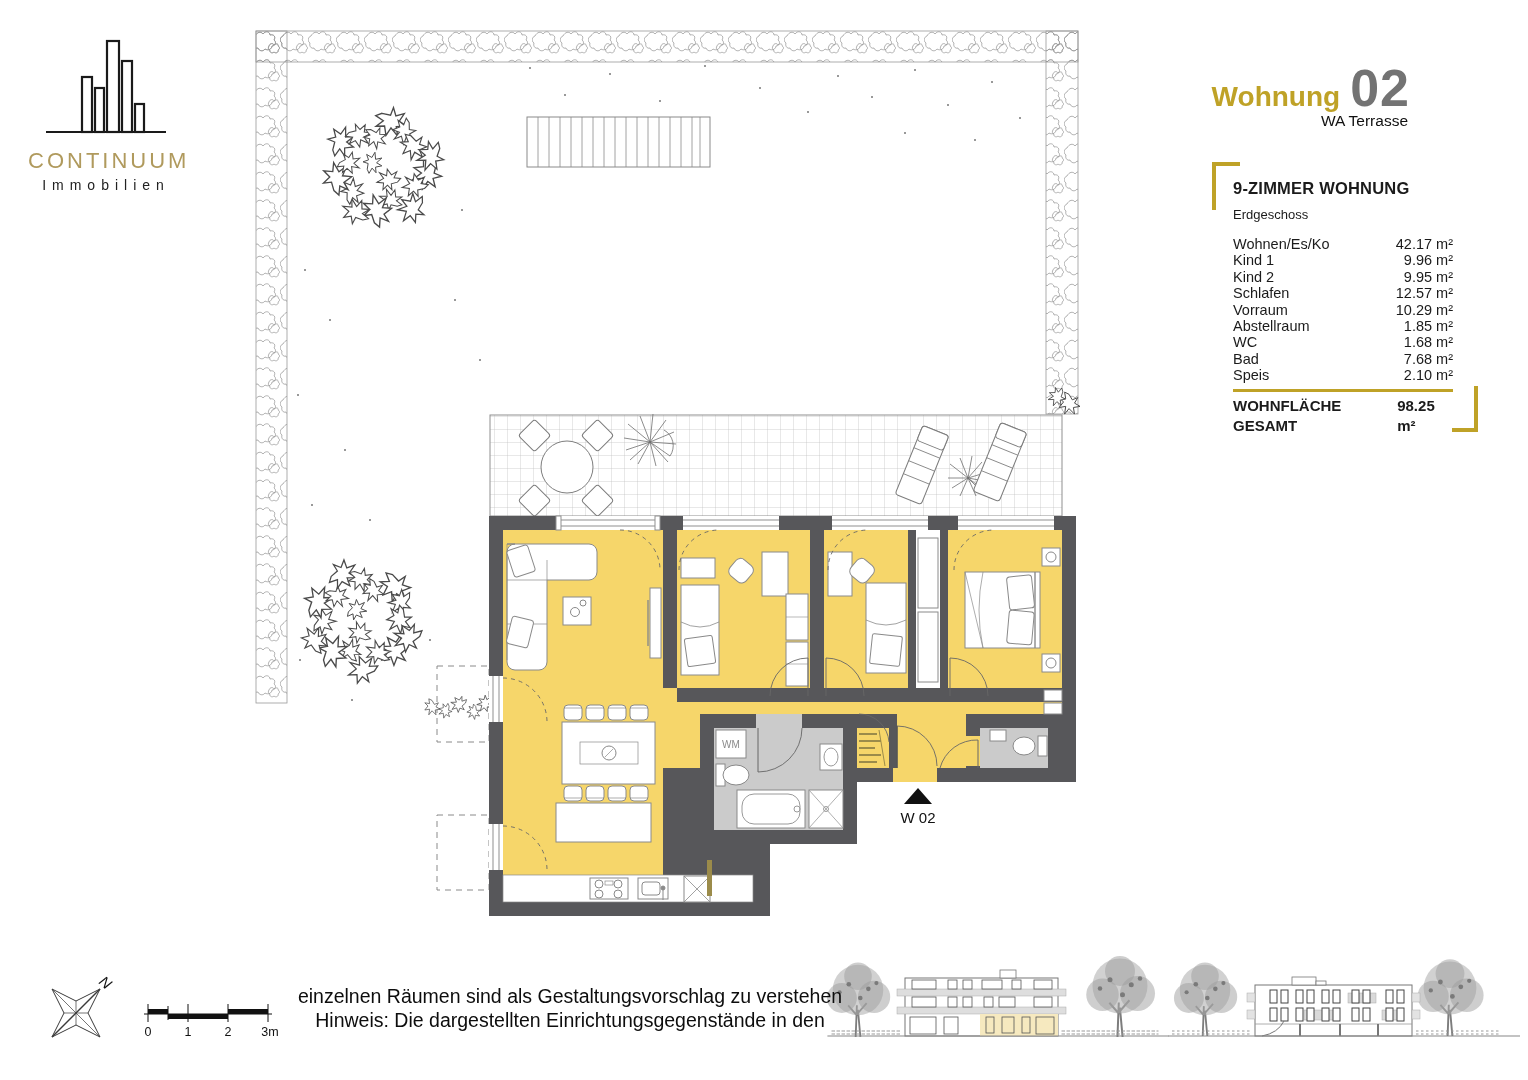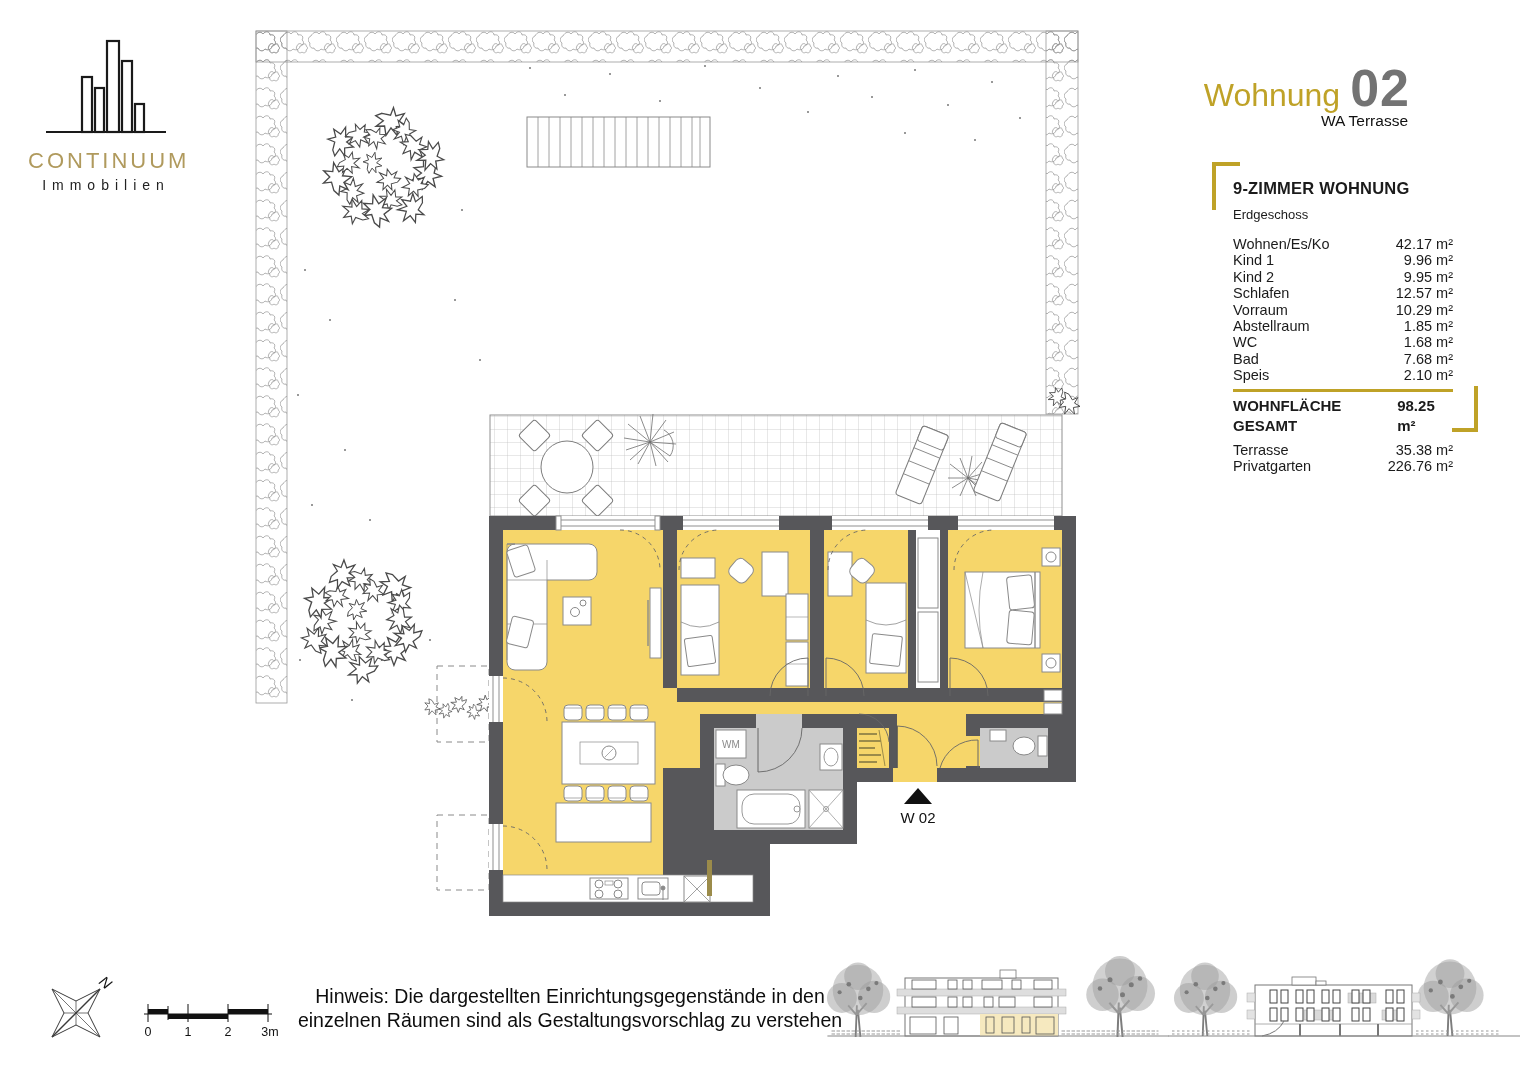--- a/index.html
+++ b/index.html
@@ -6,21 +6,21 @@
   body{width:1528px;height:1080px;position:relative;background:#fff;
        font-family:"Liberation Sans",sans-serif;overflow:hidden;color:#1b1b1b}
   .abs{position:absolute}
   
   #logo{left:28px;top:32px;width:156px;text-align:center}
   #logo .word{color:#b09a5d;font-size:22px;letter-spacing:3px;margin-top:2px}
   #logo .sub{color:#222;font-size:14px;letter-spacing:6px;margin-top:3px}
   
   #titleblock{left:1120px;top:58px;width:290px;text-align:right}
   #titleblock .row{display:flex;justify-content:flex-end;align-items:baseline;gap:10px}
-  .t-word{color:#bfa227;font-size:32px;font-weight:normal}
+  .t-word{color:#bfa227;font-size:28px;font-weight:bold}
   .t-num{color:#737373;font-size:52px;font-weight:bold;letter-spacing:1px}
   .t-sub{font-size:15.5px;color:#111;margin-top:-6px;padding-right:2px}
   
   .bracket-tl{left:1212px;top:162px;width:24px;height:44px;
       border-left:4px solid #bfa227;border-top:4px solid #bfa227}
   .bracket-br{left:1452px;top:386px;width:22px;height:42px;
       border-right:4px solid #bfa227;border-bottom:4px solid #bfa227}
   #panel{left:1233px;top:179px;width:220px;font-size:14.5px}
   #panel .head{font-weight:bold;font-size:16.5px;letter-spacing:.2px}
   #panel .floor{font-size:13px;margin-top:9px}
@@ -560,28 +560,18 @@
     <div class="r">
         <span>Speis</span>
         <span>2.10 m²</span>
       </div>
   </div>
   <div class="rule"></div>
   <div class="total">
     <span>WOHNFLÄCHE GESAMT</span>
     <span>98.25 m²</span>
   </div>
-  <div class="out">
-    <div class="r">
-        <span>Terrasse</span>
-        <span>35.38 m²</span>
-      </div>
-    <div class="r">
-        <span>Privatgarten</span>
-        <span>226.76 m²</span>
-      </div>
-  </div>
 </div>
 
 <div id="note" class="abs">
+  <div>einzelnen Räumen sind als Gestaltungsvorschlag zu verstehen</div>
   <div>Hinweis: Die dargestellten Einrichtungsgegenstände in den</div>
-  <div>einzelnen Räumen sind als Gestaltungsvorschlag zu verstehen</div>
 </div>
 
 </body></html>

